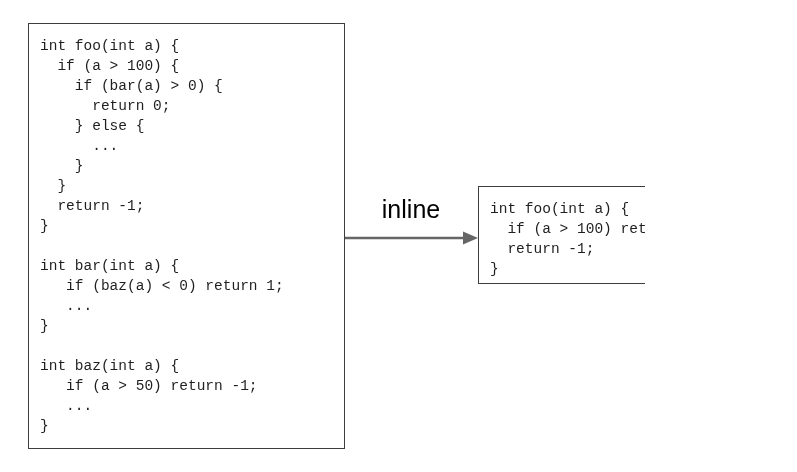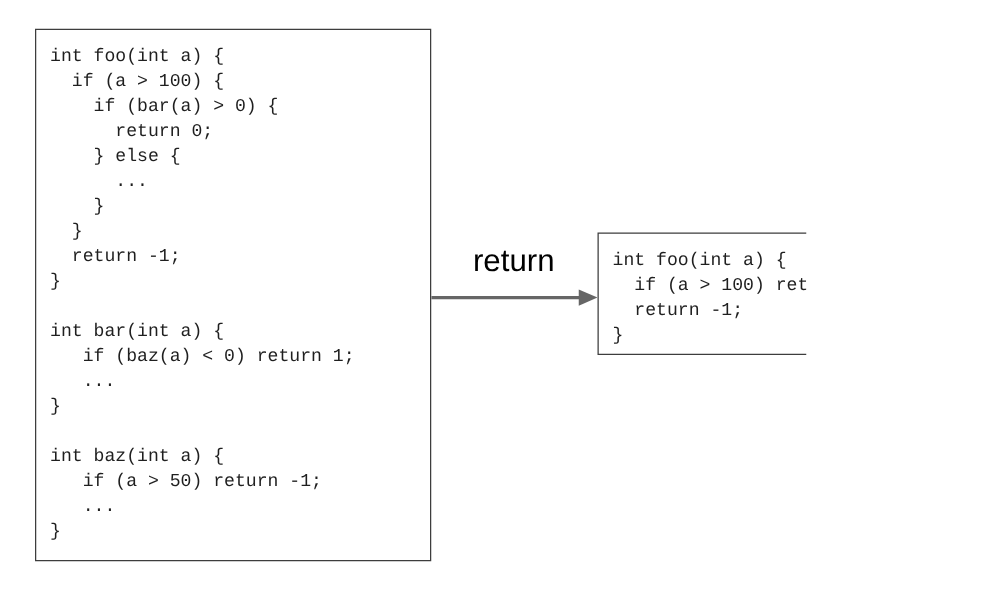--- a/index.html
+++ b/index.html
@@ -86,21 +86,21 @@
 int bar(int a) {
    if (baz(a) &lt; 0) return 1;
    ...
 }
 
 int baz(int a) {
    if (a &gt; 50) return -1;
    ...
 }</pre>
 
-  <div class="arrow-label">return</div>
+  <div class="arrow-label">inline</div>
 
   <svg class="arrow" viewBox="0 0 133 26" aria-hidden="true">
     <line x1="0" y1="13" x2="119" y2="13" stroke="var(--arrow)" stroke-width="2.6"></line>
     <polygon points="118,6.5 133,13 118,19.5" fill="var(--arrow)"></polygon>
   </svg>
 
   <pre class="code-box after">int foo(int a) {
   if (a &gt; 100) return 0;
   return -1;
 }</pre>

